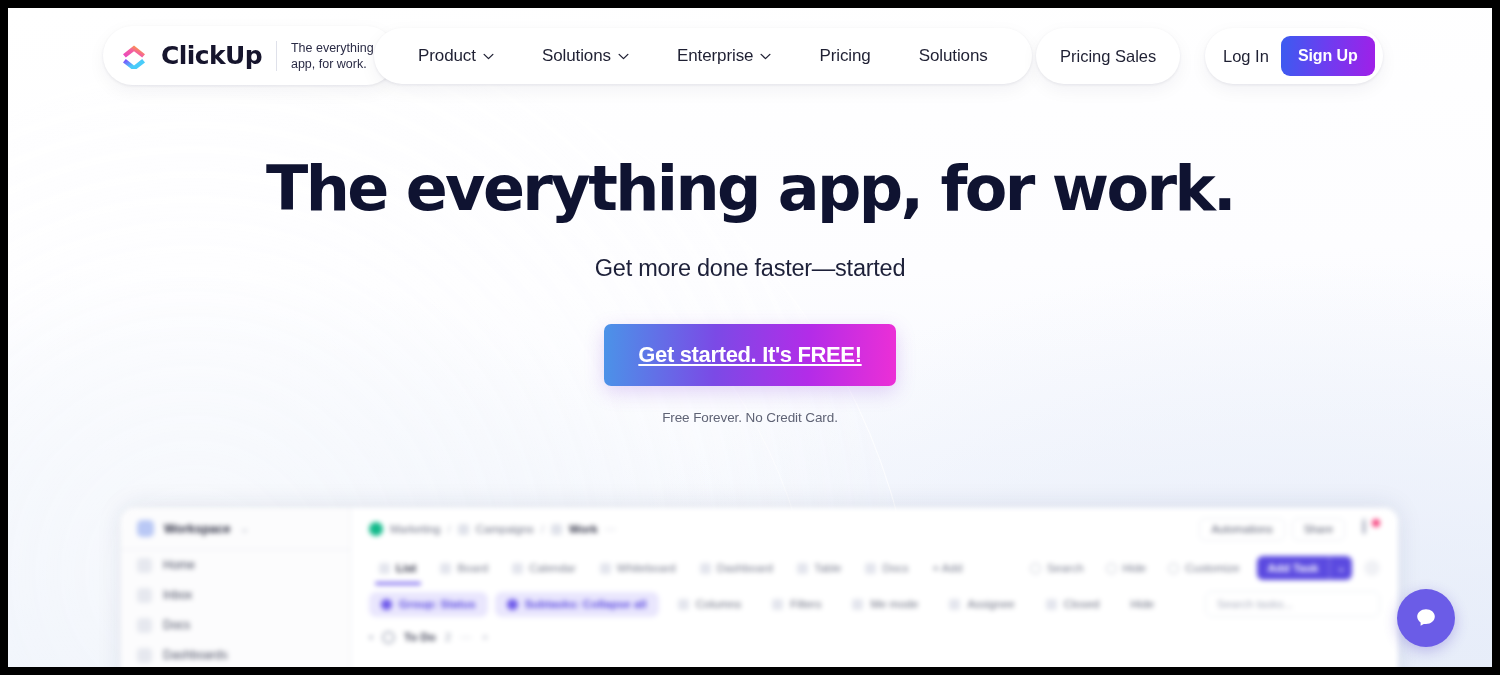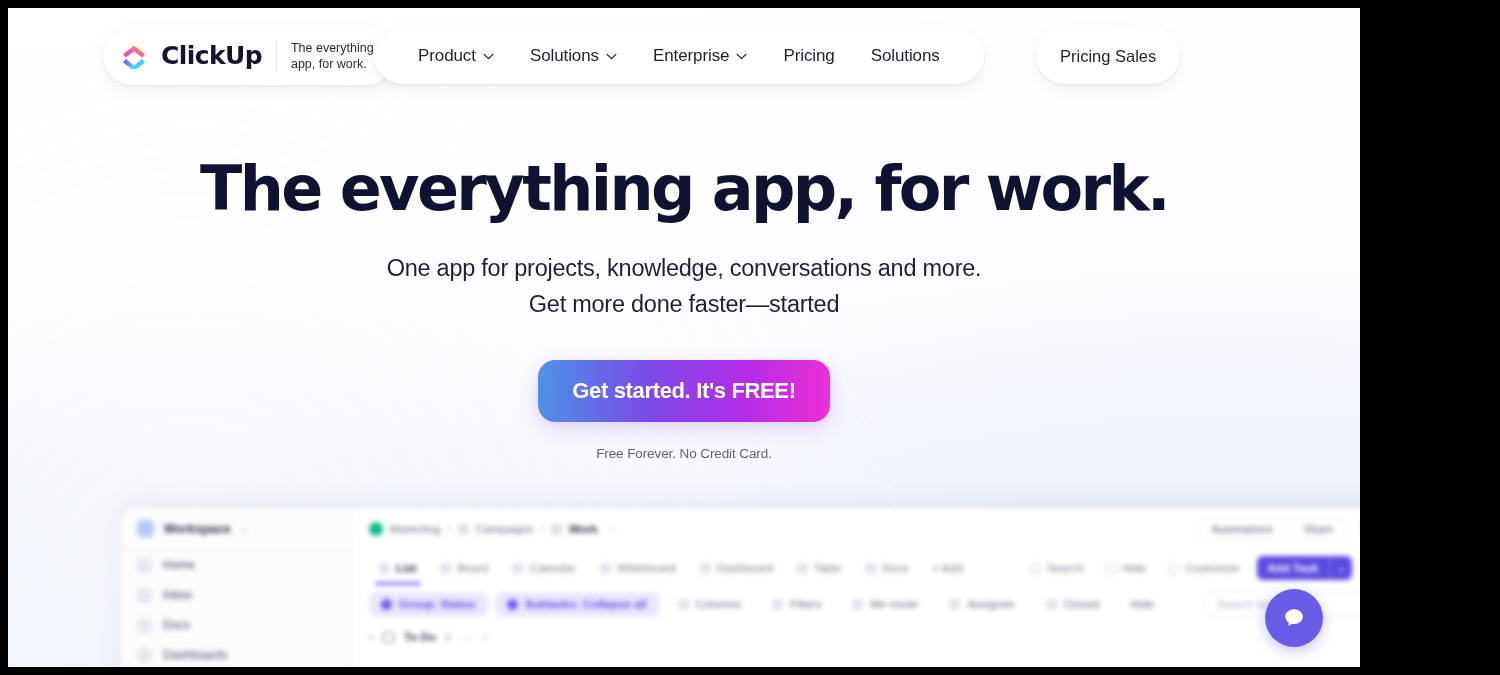--- a/index.html
+++ b/index.html
@@ -8,21 +8,21 @@
     width: 1500px; height: 675px;
     overflow: hidden;
     background: #000;
     font-family: "Liberation Sans", sans-serif;
   }
 
   
   #frame {
     position: absolute;
     left: 8px; top: 8px;
-    width: 1352px; height: 659px;
+    width: 1484px; height: 659px;
     overflow: hidden;
     background: #ffffff;
   }
 
   
   #bg {
     position: absolute; inset: 0;
     background:
       radial-gradient(900px 620px at 12% 105%, #dfe8f7 0%, rgba(223,232,247,0.55) 38%, rgba(223,232,247,0) 70%),
       radial-gradient(1100px 700px at 88% 115%, #e6ecf9 0%, rgba(230,236,249,0.5) 40%, rgba(230,236,249,0) 72%),
@@ -75,21 +75,21 @@
   }
   #logo-div { width: 1px; height: 30px; background: #dfe1ea; flex: none; }
   #logo-tag {
     font-size: 12.5px; line-height: 16px; color: #2a2b45;
     white-space: pre-line; font-weight: 400;
   }
 
   
   #nav-pill {
     position: absolute; left: 366px; top: 20px;
-    height: 56px; padding: 0 26px; gap: 0px;
+    height: 56px; padding: 0 26px; gap: 12px;
   }
   .nav-item {
     display: flex; align-items: center; gap: 7px;
     font-size: 17px; color: #1f2033; letter-spacing: -0.1px;
     padding: 0 18px; cursor: pointer; white-space: nowrap;
   }
   .chev {
     width: 11px; height: 7px; flex: none;
     display: inline-block;
   }
@@ -125,26 +125,27 @@
     margin-top: 54px;
   }
   #subhead {
     margin-top: 30px;
     font-size: 23.5px; color: #1d2039; line-height: 36px;
     letter-spacing: -0.25px;
   }
   #cta-wrap { margin-top: 38px; }
   #cta-btn {
     display: inline-block;
-    height: 62px; padding: 0 34px; border: none; border-radius: 17px;
+    height: 62px; padding: 0 34px; border: none; border-radius: 7px;
     background: linear-gradient(92deg, #4b93e8 0%, #7b4ae6 38%, #b32ce8 70%, #ec2fd6 100%);
     color: #fff; font-size: 22px; font-weight: 700;
     font-family: "Liberation Sans", sans-serif;
     letter-spacing: -0.35px; cursor: pointer;
     box-shadow: 0 6px 20px rgba(130,60,220,0.22);
+    text-decoration: underline;
   }
   #cta-note {
     margin-top: 24px; font-size: 13.5px; color: #5f6375; letter-spacing: -0.1px;
   }
 
   
   #app-card {
     position: absolute;
     left: 113px; top: 500px;
     width: 1277px; height: 175px;
@@ -345,27 +346,30 @@
       </div>
       <div class="nav-item">
         <span>Solutions</span>
       </div>
     </div>
 
     <div class="pill" id="contact-pill">
       <span class="lbl">Pricing Sales</span>
     </div>
 
+    <div class="pill" id="auth-pill">
+      <span id="login-link">Log In</span>
+      <button id="signup-btn">Sign Up</button>
+    </div>
 
   </div>
 
   <div id="hero">
     <h1 id="headline">The everything app, for work.</h1>
     <div id="subhead">
-      <div>One app for projects, knowledge, conversations and more.</div>
       <div>Get more done faster—started</div>
     </div>
     <div id="cta-wrap">
       <button id="cta-btn">Get started. It's FREE!</button>
       <div id="cta-note">Free Forever. No Credit Card.</div>
     </div>
   </div>
 
   <div id="app-card">
     <div id="app-inner">

